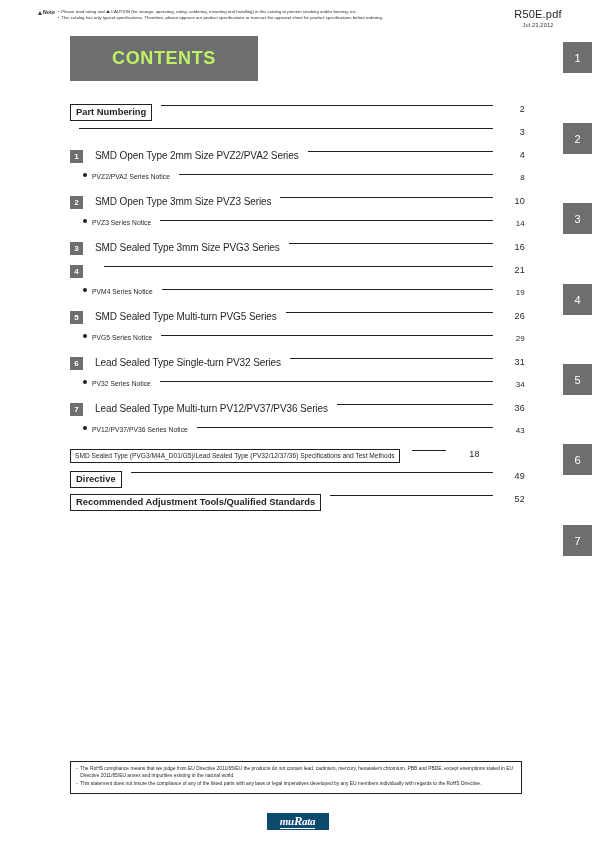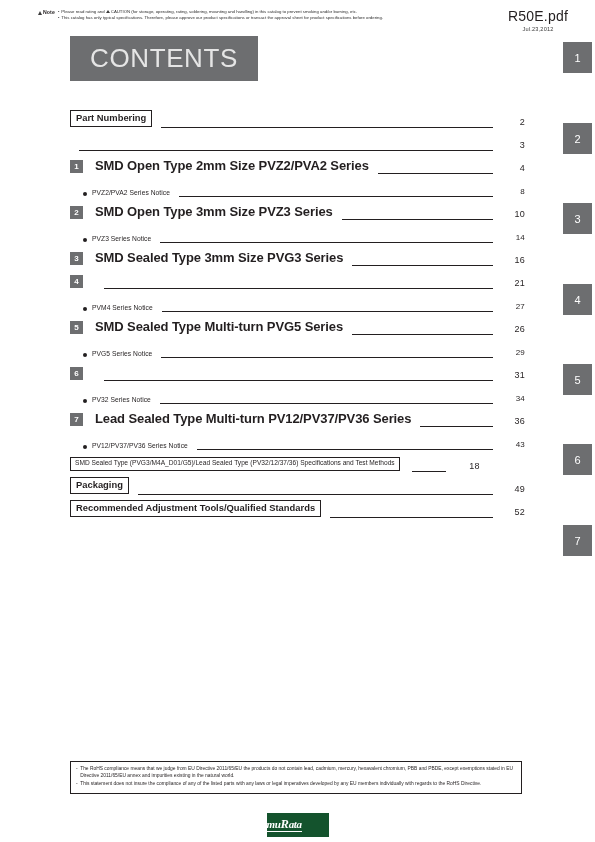--- a/index.html
+++ b/index.html
@@ -70,21 +70,21 @@
 
   
   .doc-id {
     position: absolute;
     right: 22px;
     top: 8px;
     text-align: center;
     width: 70px;
   }
   .doc-id .file {
-    font-size: 14px;
+    font-size: 11px;
     color: #231f20;
     letter-spacing: 0.2px;
   }
   .doc-id .date {
     font-size: 5.6px;
     color: #3a3a3a;
     margin-top: 2px;
     letter-spacing: 0.2px;
   }
 
@@ -94,36 +94,36 @@
     left: 70px;
     top: 36px;
     width: 188px;
     height: 45px;
     background: #6d6e70;
     display: flex;
     align-items: center;
     justify-content: center;
   }
   .contents-banner .txt {
-    color: #e5e5e5;
-    font-size: 26px;
-    font-weight: normal;
+    color: #bef264;
+    font-size: 18px;
+    font-weight: bold;
     letter-spacing: 0.6px;
   }
 
   
   .toc {
     position: absolute;
     left: 70px;
     top: 104px;
     width: 455px;
   }
   .toc-row {
     display: flex;
-    align-items: flex-end;
+    align-items: flex-start;
     position: relative;
   }
   .row-boxed   { height: 23px; }
   .row-chapter { height: 23px; }
   .row-sub     { height: 23px; }
   .row-wide    { height: 22px; }
 
   .boxed-label {
     border: 1.1px solid #231f20;
     padding: 2px 5px 3px 5px;
@@ -146,22 +146,22 @@
     color: #ffffff;
     font-size: 8px;
     font-weight: bold;
     display: flex;
     align-items: center;
     justify-content: center;
     flex: 0 0 auto;
     margin-right: 12px;
   }
   .chapter-title {
-    font-size: 13px;
-    font-weight: bold;
+    font-size: 10px;
+    font-weight: normal;
     white-space: nowrap;
     letter-spacing: -0.1px;
   }
   .sub-bullet {
     width: 4px; height: 4px;
     border-radius: 50%;
     background: #231f20;
     margin-left: 13px;
     margin-right: 5px;
     flex: 0 0 auto;
@@ -228,25 +228,25 @@
     flex: 0 0 auto;
   }
 
   
   .logo {
     position: absolute;
     left: 50%;
     transform: translateX(-50%);
     top: 813px;
     width: 62px;
-    height: 24px;
-    background: #14532d;
+    height: 17px;
+    background: #0c4a6e;
     display: flex;
     align-items: center;
-    justify-content: flex-start;
+    justify-content: center;
   }
   .logo .logo-text {
     color: #ffffff;
     font-family: "Liberation Serif", serif;
     font-style: italic;
     font-weight: bold;
     font-size: 11px;
     letter-spacing: -0.3px;
     line-height: 1;
     border-bottom: 1px solid #ffffff;
@@ -325,38 +325,39 @@
 
   <div class="toc-row row-chapter">
     <span class="num-chip">4</span>
     <span class="leader"></span>
     <span class="page-num">21</span>
   </div>
   <div class="toc-row row-sub">
     <span class="sub-bullet"></span>
     <span class="sub-title">PVM4 Series Notice</span>
     <span class="leader thin"></span>
-    <span class="page-num sub">27</span>
+    <span class="page-num sub">19</span>
   </div>
 
   <div class="toc-row row-chapter">
     <span class="num-chip">5</span>
     <span class="chapter-title">SMD Sealed Type Multi-turn PVG5 Series</span>
     <span class="leader"></span>
     <span class="page-num">26</span>
   </div>
   <div class="toc-row row-sub">
     <span class="sub-bullet"></span>
     <span class="sub-title">PVG5 Series Notice</span>
     <span class="leader thin"></span>
     <span class="page-num sub">29</span>
   </div>
 
   <div class="toc-row row-chapter">
     <span class="num-chip">6</span>
+    <span class="chapter-title">Lead Sealed Type Single-turn PV32 Series</span>
     <span class="leader"></span>
     <span class="page-num">31</span>
   </div>
   <div class="toc-row row-sub">
     <span class="sub-bullet"></span>
     <span class="sub-title">PV32 Series Notice</span>
     <span class="leader thin"></span>
     <span class="page-num sub">34</span>
   </div>
 
@@ -373,21 +374,21 @@
     <span class="page-num sub">43</span>
   </div>
 
   <div class="toc-row row-wide">
     <span class="boxed-label thin">SMD Sealed Type (PVG3/M4A_D01/G5)/Lead Sealed Type (PV32/12/37/36) Specifications and Test Methods</span>
     <span class="leader short"></span>
     <span class="page-num">18</span>
   </div>
 
   <div class="toc-row row-boxed">
-    <span class="boxed-label">Packaging</span>
+    <span class="boxed-label">Directive</span>
     <span class="leader"></span>
     <span class="page-num">49</span>
   </div>
   <div class="toc-row row-boxed">
     <span class="boxed-label">Recommended Adjustment Tools/Qualified Standards</span>
     <span class="leader"></span>
     <span class="page-num">52</span>
   </div>
 
 </div>

